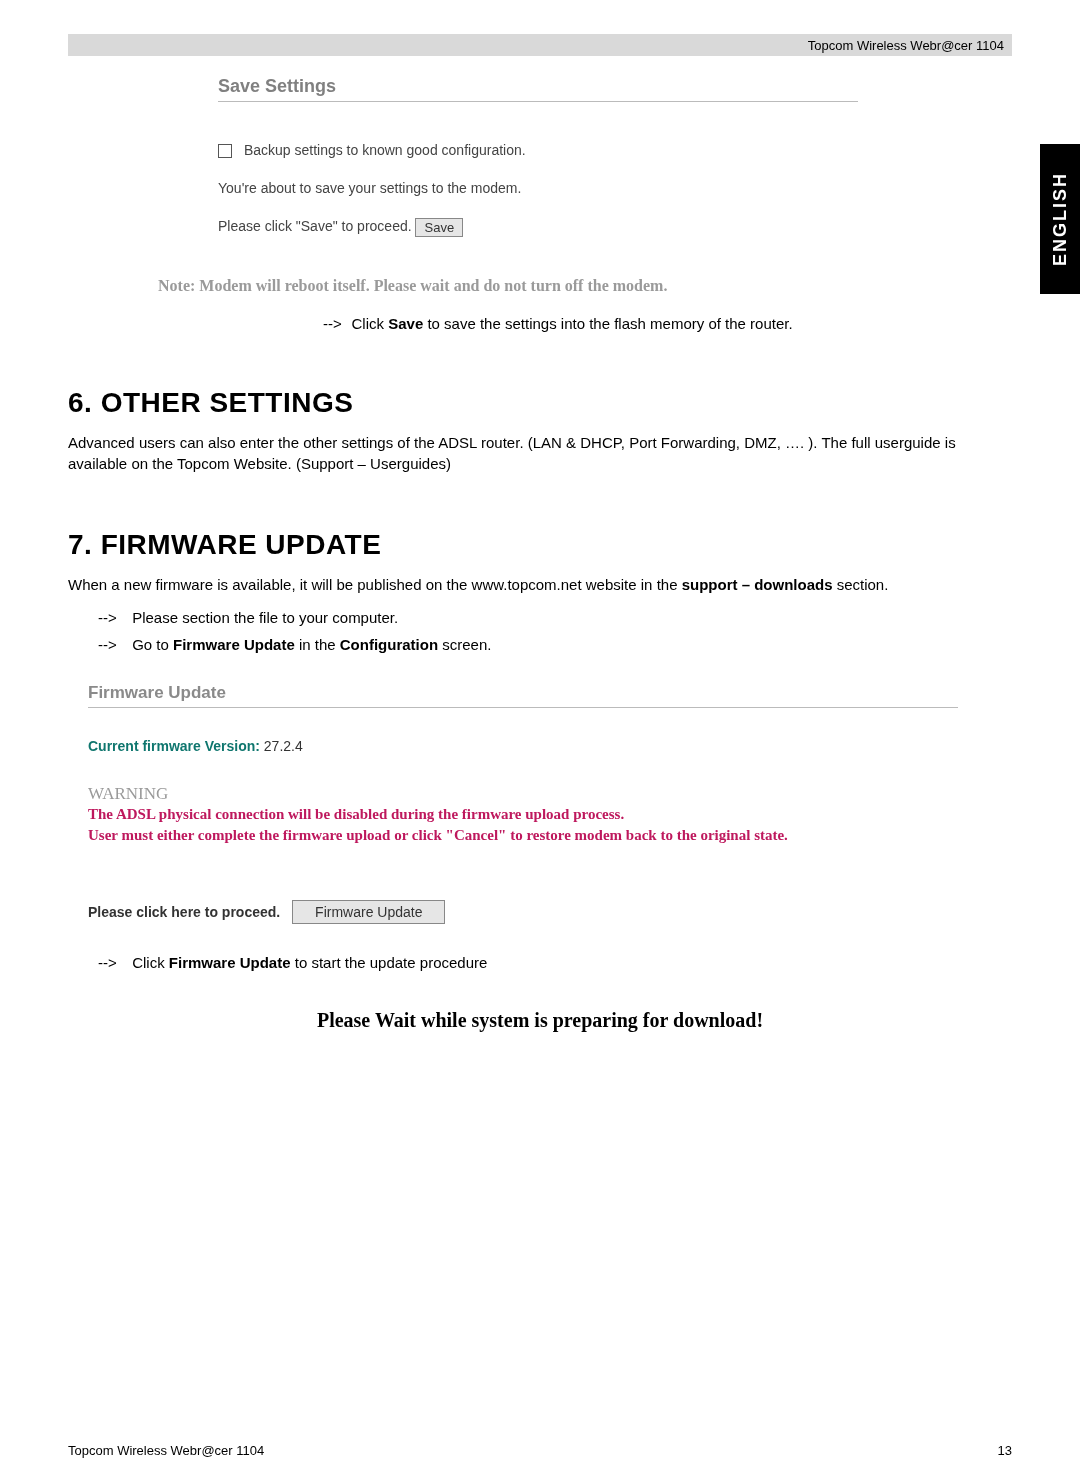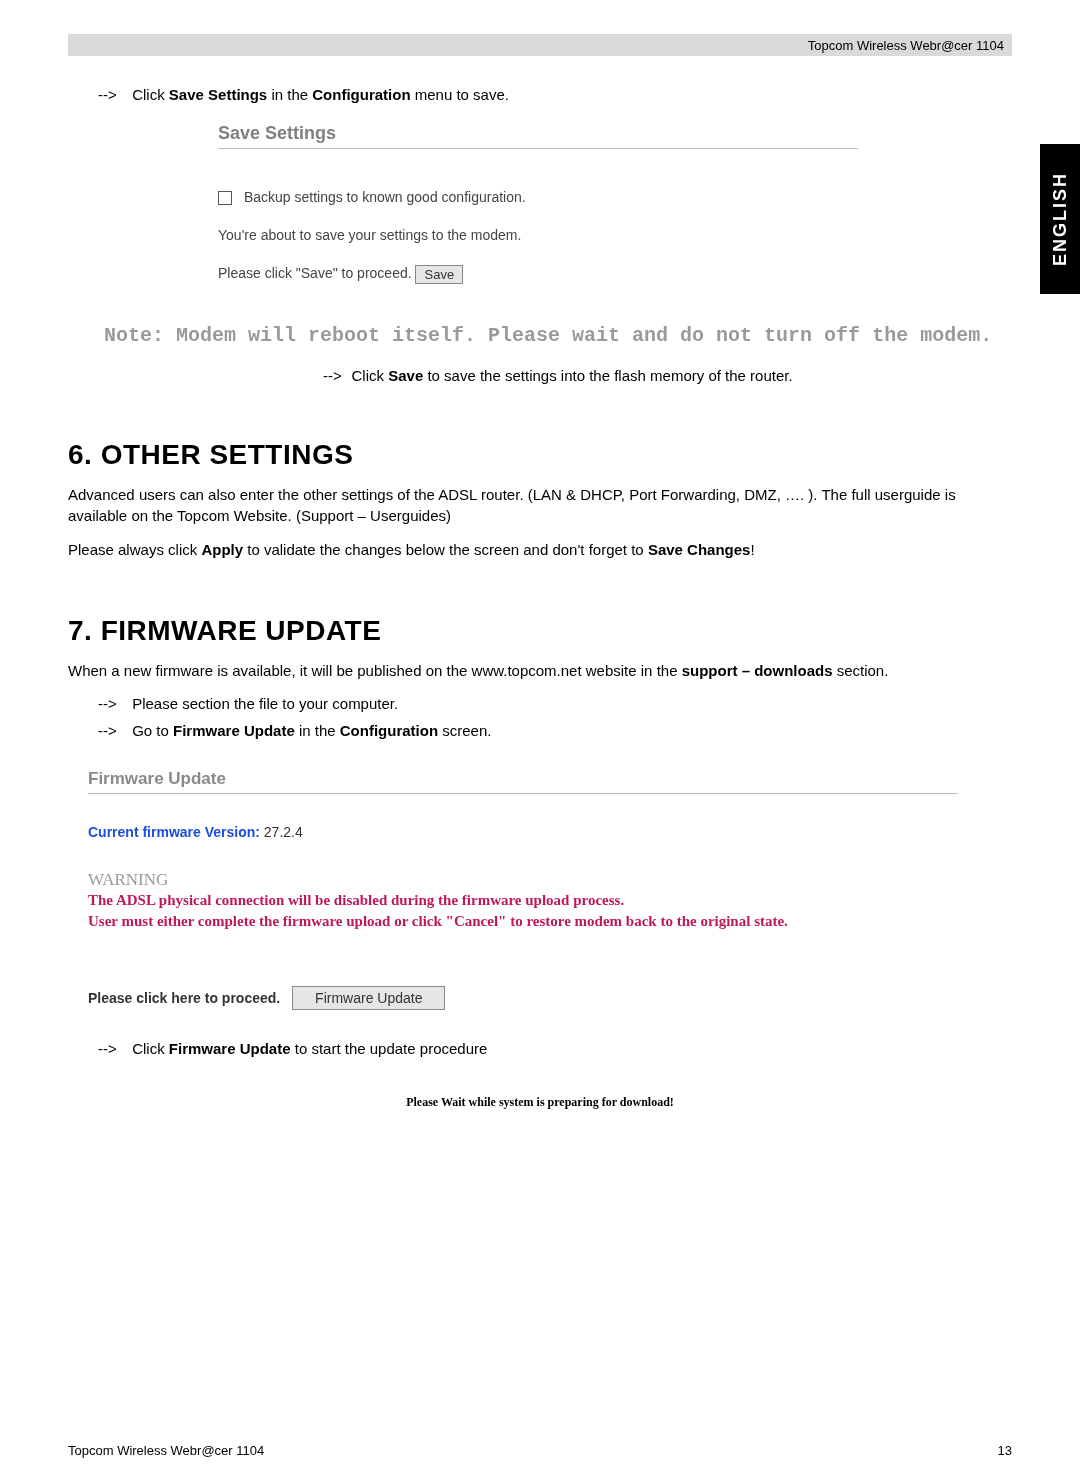--- a/index.html
+++ b/index.html
@@ -93,24 +93,24 @@
     display: inline-block;
     background: #e6e6e6;
     border: 1px solid #888;
     padding: 1px 8px;
     font-family: Verdana, Arial, sans-serif;
     font-size: 13px;
     color: #333;
     vertical-align: middle;
   }
   .note {
-    font-family: Liberation Mono, monospace;
-    font-size: 20px;
+    font-family: Liberation Serif, serif;
+    font-size: 16px;
     color: #9a9a9a;
-    margin: 40px 0 10px 36px;
+    margin: 40px 0 10px 90px;
     font-weight: bold;
   }
   .h1 {
     font-family: Arial, Helvetica, sans-serif;
     font-weight: bold;
     font-size: 28px;
     margin: 55px 0 14px 0;
     letter-spacing: 0.5px;
   }
   .body-text {
@@ -136,21 +136,21 @@
     border-top: 1px solid #bbb;
     margin: 0 0 30px 0;
   }
   .ss2-body {
     font-family: Verdana, Arial, sans-serif;
     font-size: 14px;
     color: #333;
   }
   .ss2-body .ver {
     font-weight: bold;
-    color: #1d4ed8;
+    color: #0f766e;
   }
   .warn-head {
     font-family: 'Times New Roman', serif;
     color: #9a9a9a;
     font-size: 17px;
     margin-top: 30px;
   }
   .warn-body {
     font-family: Georgia, 'Times New Roman', serif;
     color: #be185d;
@@ -171,21 +171,21 @@
     padding: 3px 22px;
     font-family: Verdana, Arial, sans-serif;
     font-size: 14px;
     color: #333;
     font-weight: normal;
     margin-left: 8px;
   }
   .wait-msg {
     font-family: Georgia, 'Times New Roman', serif;
     font-weight: bold;
-    font-size: 12px;
+    font-size: 20px;
     text-align: center;
     margin: 38px auto 0 auto;
     width: 600px;
   }
   .footer {
     position: absolute;
     left: 68px;
     right: 68px;
     bottom: 40px;
     font-size: 13px;
@@ -198,24 +198,20 @@
 <body>
 
 <div class="page">
 
   <div class="header-bar">
     <span>Topcom Wireless Webr@cer 1104</span>
   </div>
 
   <div class="side-tab">ENGLISH</div>
 
-  <div class="instr indent">
-    <span class="arrow">--&gt;</span>
-    <span>Click </span><b>Save Settings</b><span> in the </span><b>Configuration</b><span> menu to save.</span>
-  </div>
 
   <div class="screenshot1">
     <div class="ss-title">Save Settings</div>
     <hr class="ss-hr">
     <div class="ss-body">
       <div class="row">
         <span class="checkbox"></span>
         <span>Backup settings to known good configuration.</span>
       </div>
       <div class="row">You're about to save your settings to the modem.</div>
@@ -228,23 +224,20 @@
 
   <div class="note">Note: Modem will reboot itself. Please wait and do not turn off the modem.</div>
 
   <div class="instr indent" style="margin-top:20px;text-align:center;">
     <span class="arrow">--&gt;</span>
     <span>Click </span><b>Save</b><span> to save the settings into the flash memory of the router.</span>
   </div>
 
   <div class="h1">6. OTHER SETTINGS</div>
   <div class="body-text">Advanced users can also enter the other settings of the ADSL router. (LAN &amp; DHCP, Port Forwarding, DMZ, …. ). The full userguide is available on the Topcom Website. (Support – Userguides)</div>
-  <div class="body-text">
-    <span>Please always click </span><b>Apply</b><span> to validate the changes below the screen and don't forget to </span><b>Save Changes</b><span>!</span>
-  </div>
 
   <div class="h1">7. FIRMWARE UPDATE</div>
   <div class="body-text">
     <span>When a new firmware is available, it will be published on the </span><span class="link">www.topcom.net</span><span> website in the </span><b>support – downloads</b><span> section.</span>
   </div>
   <div class="instr indent" style="margin-top:6px;">
     <span class="arrow">--&gt;</span>
     <span>Please section the file to your computer.</span>
   </div>
   <div class="instr indent" style="margin-top:0;">

